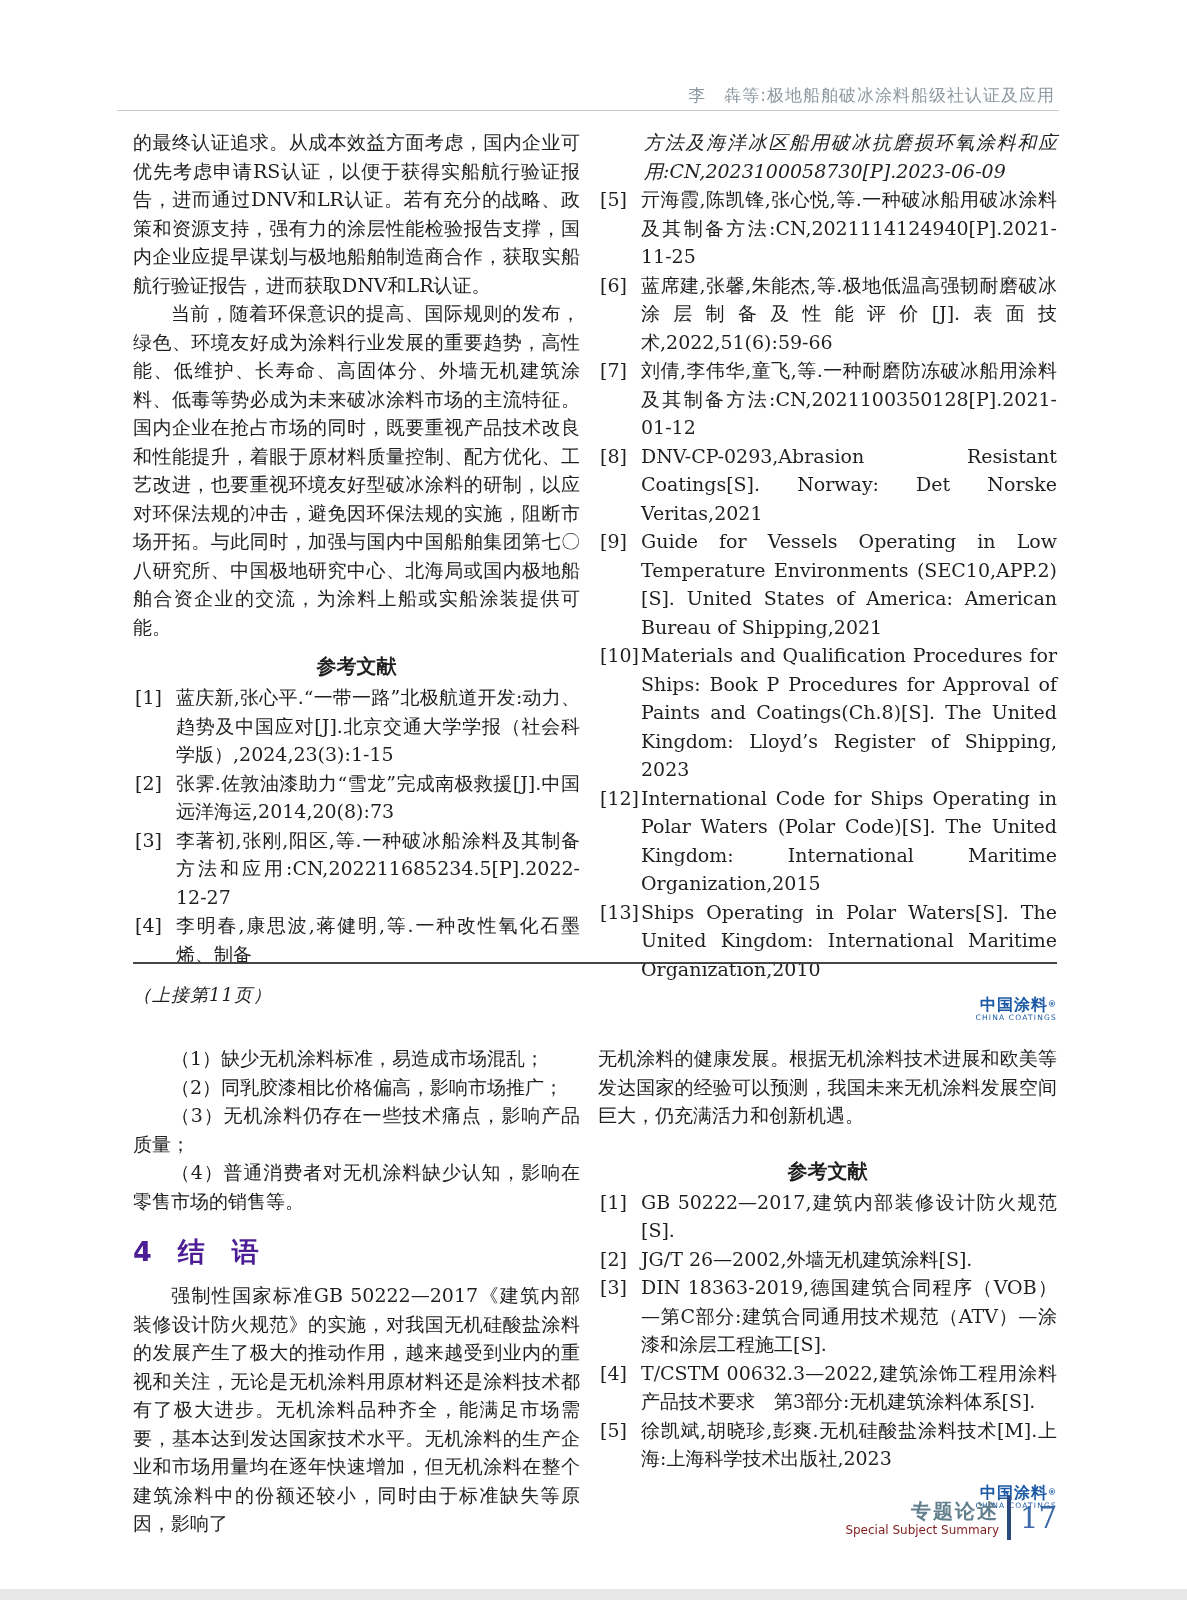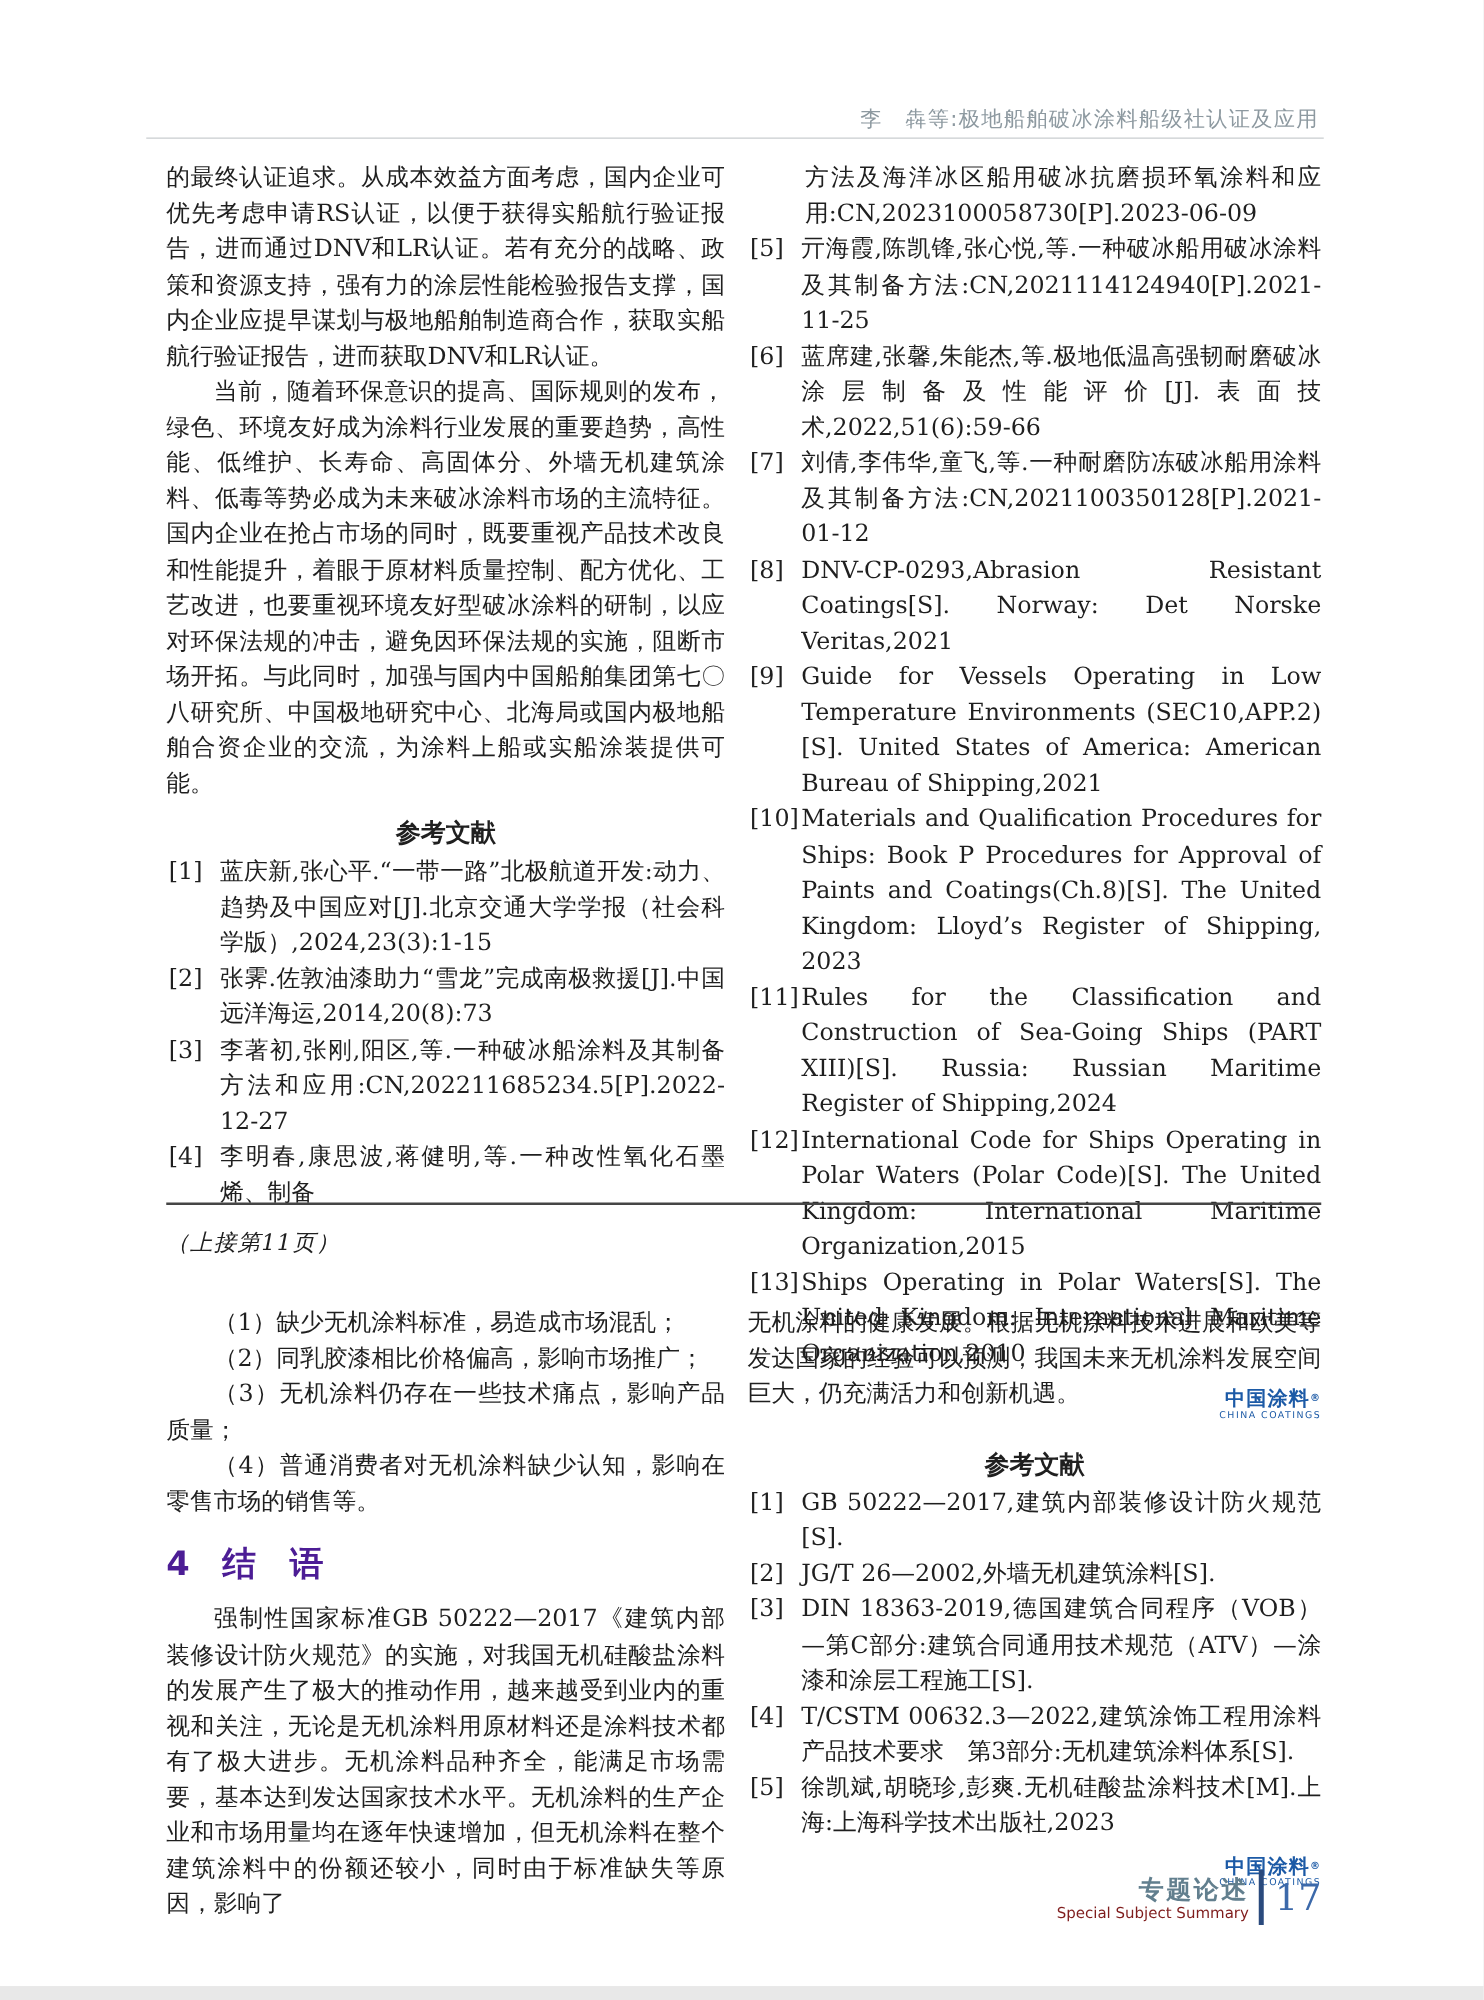--- a/index.html
+++ b/index.html
@@ -32,21 +32,21 @@
   .indent{text-indent:2em;}
   
   .ref-heading{
     margin:10px 0 2px 0;
     font-size:20px;font-weight:bold;text-align:center;
     font-family:"DejaVu Sans","Liberation Sans",sans-serif;
     line-height:30px;
   }
   .ref{position:relative;padding-left:43px;}
   .ref .ref-num{position:absolute;left:2px;top:0;}
-  .ref.cont{padding-left:46px;}
+  .ref.cont{padding-left:46px;font-style:italic;}
   
   .logo{margin-top:14px;text-align:right;line-height:normal;}
   .logo-cn{
     font-family:"DejaVu Sans","Liberation Sans",sans-serif;
     font-weight:bold;font-size:16px;color:#1c5aa6;letter-spacing:1px;line-height:16px;
   }
   .logo-reg{font-size:8px;vertical-align:top;color:#1c5aa6;}
   .logo-en{
     font-family:"DejaVu Sans","Liberation Sans",sans-serif;
     font-size:7.5px;color:#1c5aa6;letter-spacing:1.2px;line-height:10px;
@@ -136,24 +136,20 @@
         <span class="ref-num">[8]</span>
         <span>DNV-CP-0293,Abrasion Resistant Coatings[S]. Norway: Det Norske Veritas,2021</span>
       </div>
       <div class="ref">
         <span class="ref-num">[9]</span>
         <span>Guide for Vessels Operating in Low Temperature Environments (SEC10,APP.2)[S]. United States of America: American Bureau of Shipping,2021</span>
       </div>
       <div class="ref">
         <span class="ref-num">[10]</span>
         <span>Materials and Qualification Procedures for Ships: Book P Procedures for Approval of Paints and Coatings(Ch.8)[S]. The United Kingdom: Lloyd’s Register of Shipping, 2023</span>
-      </div>
-      <div class="ref">
-        <span class="ref-num">[11]</span>
-        <span>Rules for the Classification and Construction of Sea-Going Ships (PART XIII)[S]. Russia: Russian Maritime Register of Shipping,2024</span>
       </div>
       <div class="ref">
         <span class="ref-num">[12]</span>
         <span>International Code for Ships Operating in Polar Waters (Polar Code)[S]. The United Kingdom: International Maritime Organization,2015</span>
       </div>
       <div class="ref">
         <span class="ref-num">[13]</span>
         <span>Ships Operating in Polar Waters[S]. The United Kingdom: International Maritime Organization,2010</span>
       </div>
 

